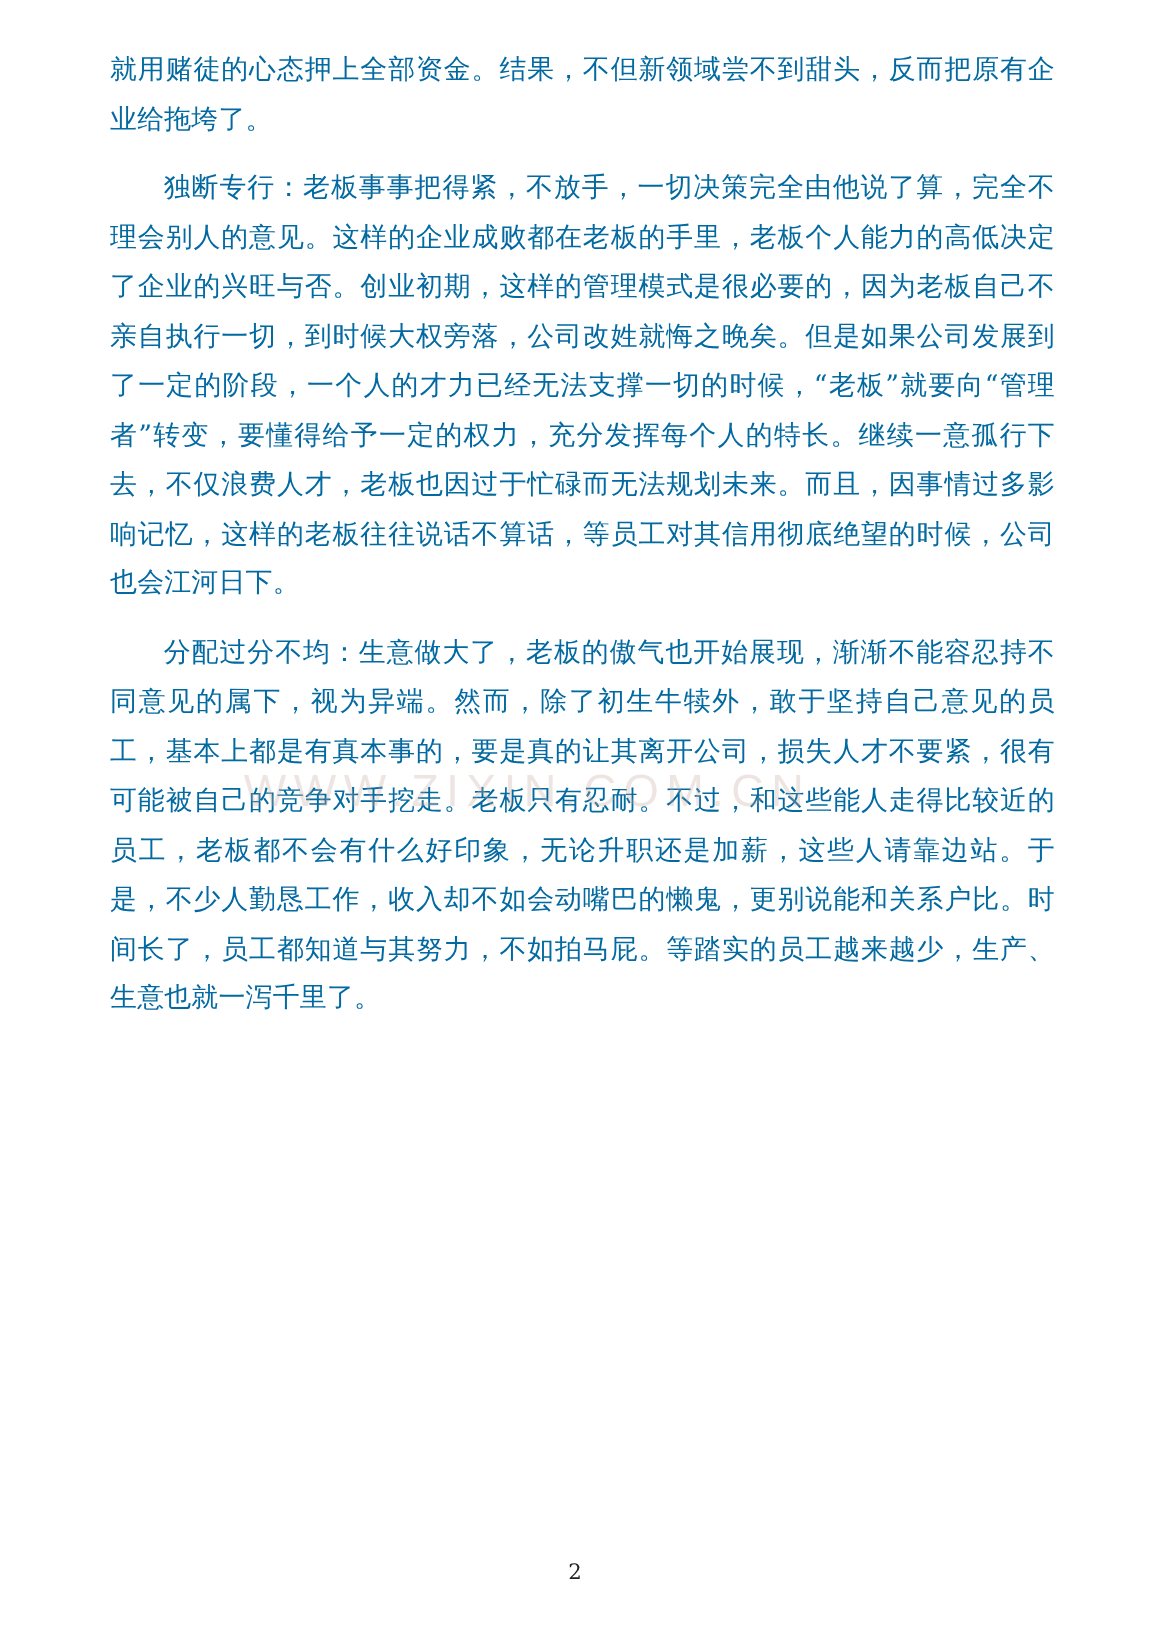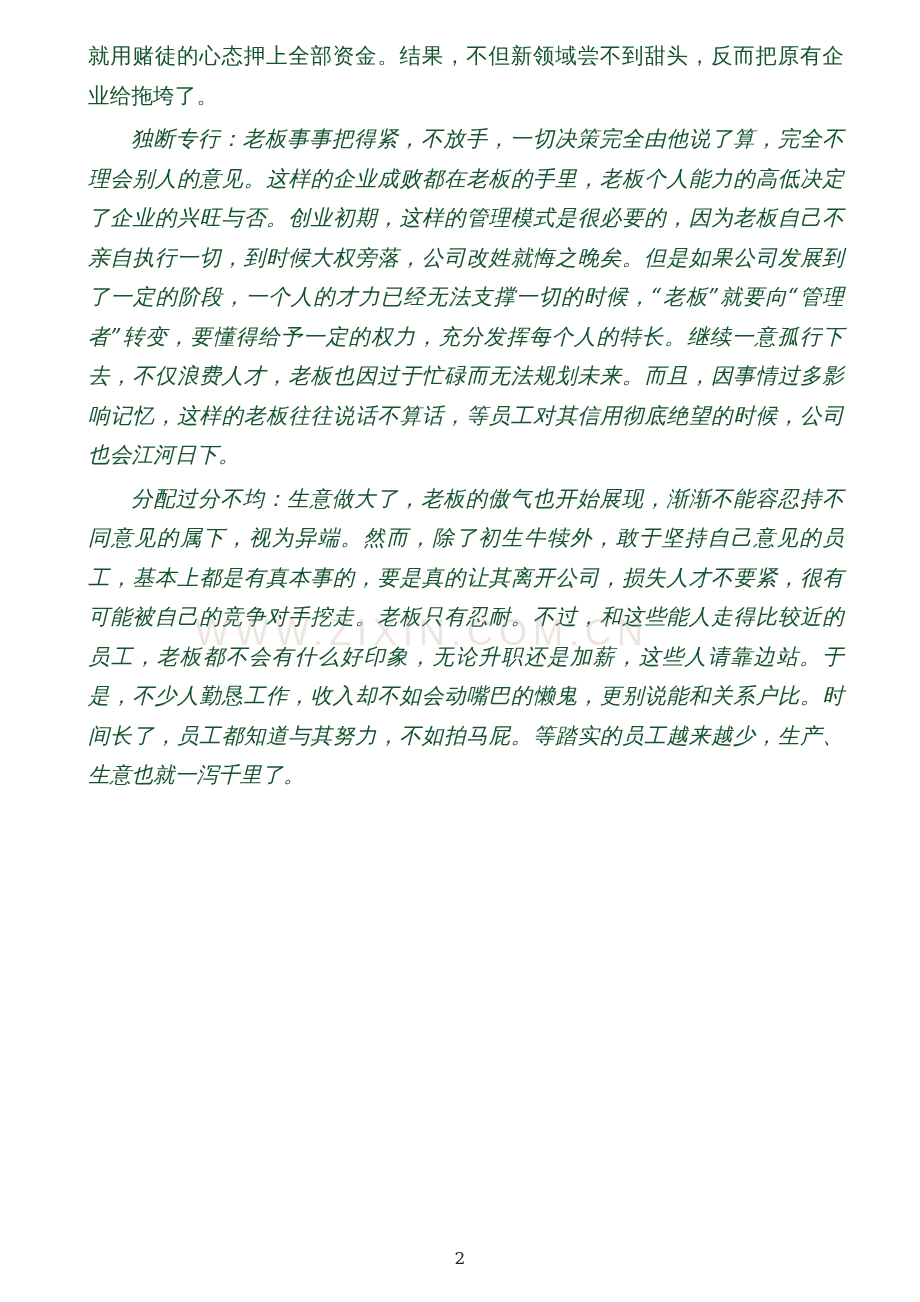--- a/index.html
+++ b/index.html
@@ -30,25 +30,24 @@
     width: 756px;
   }
   .para {
     font-size: 21.5px;
     line-height: 39.5px;
     text-align: justify;
     text-justify: inter-ideograph;
     margin: 0 0 0 0;
     letter-spacing: 0.2px;
     word-break: break-all;
-    color: #14532d;
+    color: #0369a1;
   }
   .para + .para {
-    margin-top: 4px;
-    font-style: italic;
+    margin-top: 16px;
   }
   .indent {
     text-indent: 43px;
   }
   .watermark {
     position: absolute;
     left: 195px;
     top: 612px;
     width: 560px;
     text-align: left;

